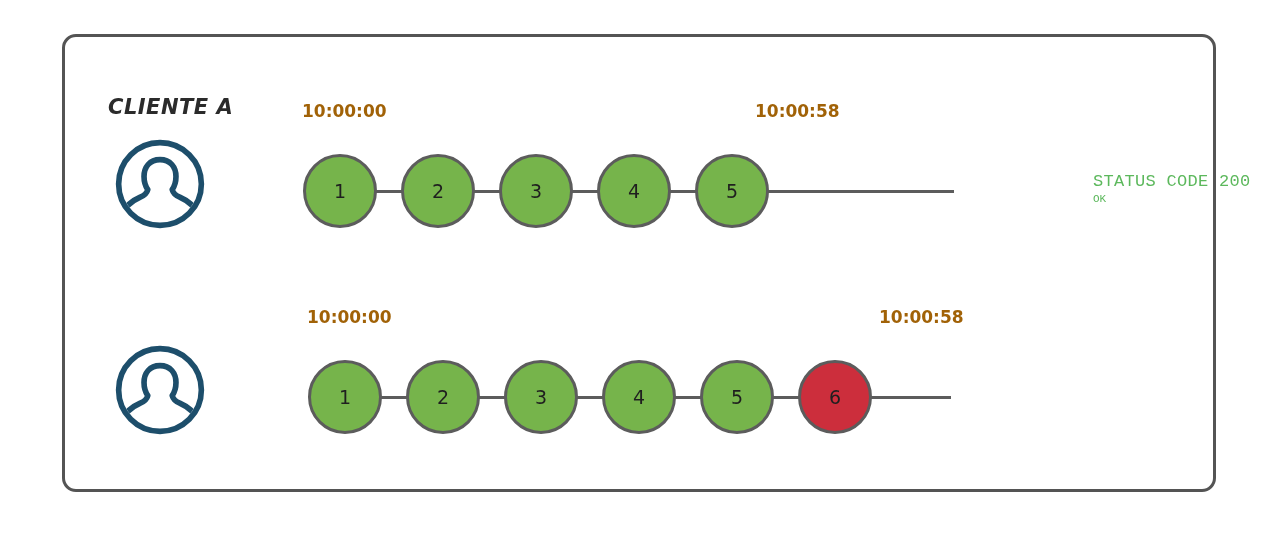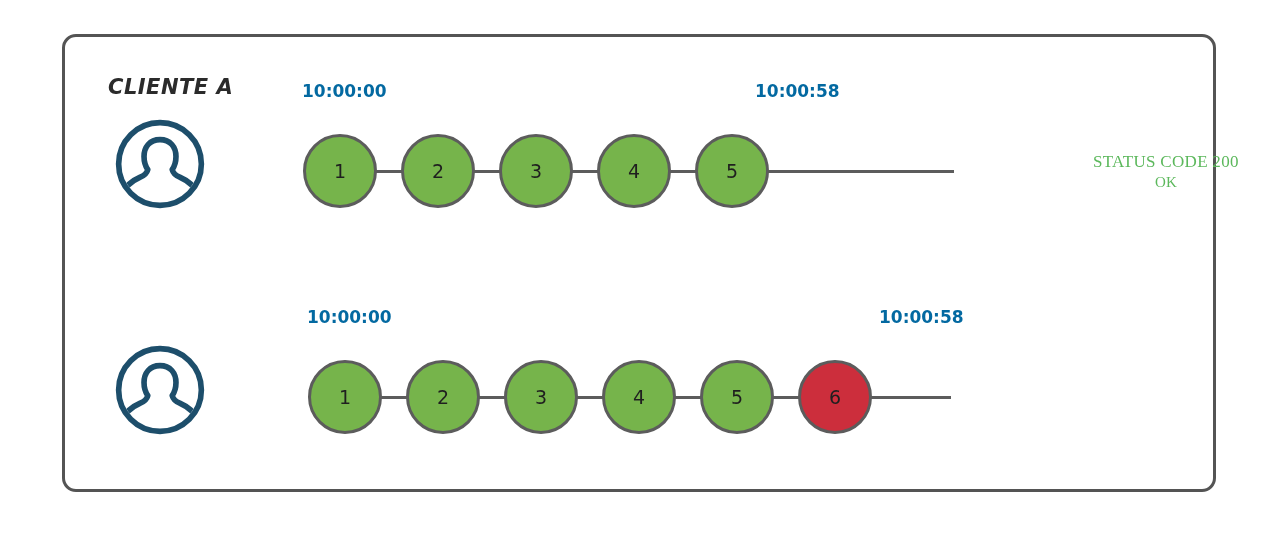--- a/index.html
+++ b/index.html
@@ -28,21 +28,21 @@
     background: #ffffff;
   }
 
   
   .client-row {
     position: absolute;
     left: 0;
     width: 100%;
     height: 200px;
   }
-  #client-row-a { top: 22px; }
+  #client-row-a { top: 42px; }
   #client-row-b { top: 248px; }
 
   
   .client-label {
     position: absolute;
     left: 43px;
     top: 16px;
     font-family: "DejaVu Sans", sans-serif;
     font-size: 21px;
     font-weight: 600;
@@ -62,21 +62,21 @@
   }
   .avatar svg { display: block; width: 94px; height: 94px; }
 
   
   .timestamp {
     position: absolute;
     top: 22px;
     font-family: "DejaVu Sans", sans-serif;
     font-size: 17px;
     font-weight: bold;
-    color: #0369a1;
+    color: #a16207;
     white-space: nowrap;
   }
   #timestamp-a-start { left: 237px; }
   #timestamp-a-end   { left: 690px; }
   #timestamp-b-start { left: 242px; }
   #timestamp-b-end   { left: 814px; }
 
   
   .chain {
     position: absolute;
@@ -124,33 +124,32 @@
     flex: 0 0 auto;
     margin-left: -1px;
   }
   #tail-a { width: 186px; }
   #tail-b { width: 80px; }
 
   
   .status-label {
     position: absolute;
     top: 0;
-    text-align: center;
     white-space: nowrap;
-    font-family: Liberation Serif, serif;
+    font-family: Liberation Mono, monospace;
     line-height: 1.22;
   }
   .status-label .line1 {
     display: block;
     font-size: 17px;
     letter-spacing: 0.3px;
   }
   .status-label .line2 {
     display: block;
-    font-size: 15px;
+    font-size: 11px;
   }
   #status-a {
     left: 1028px;
     top: 93px;
     color: #5cb85c;
   }
 </style>
 </head>
 <body>
 

